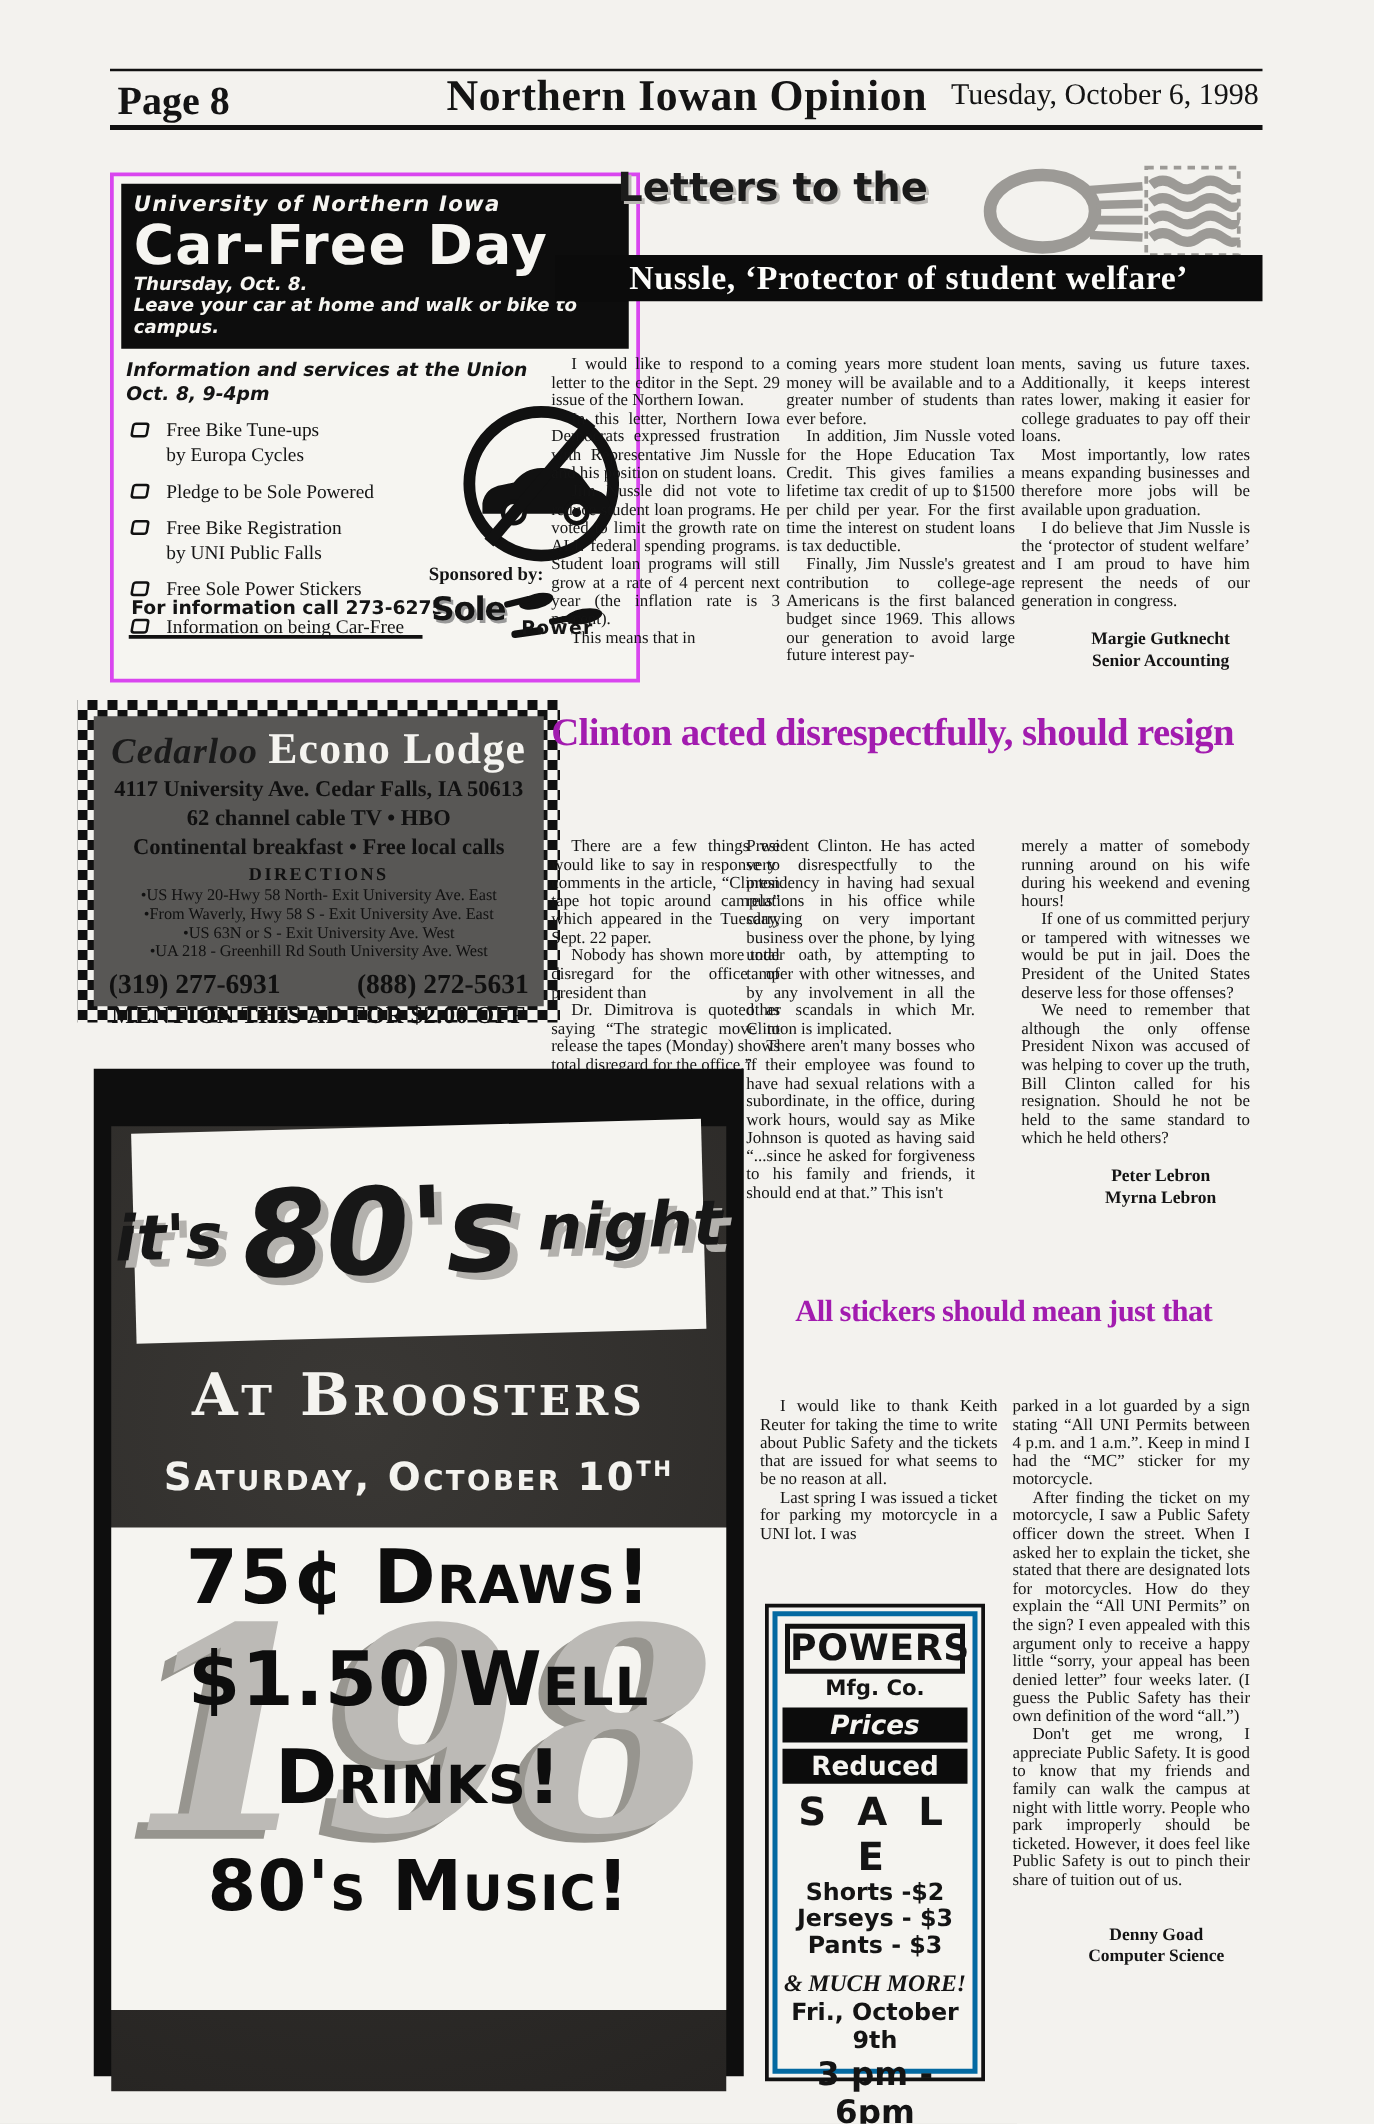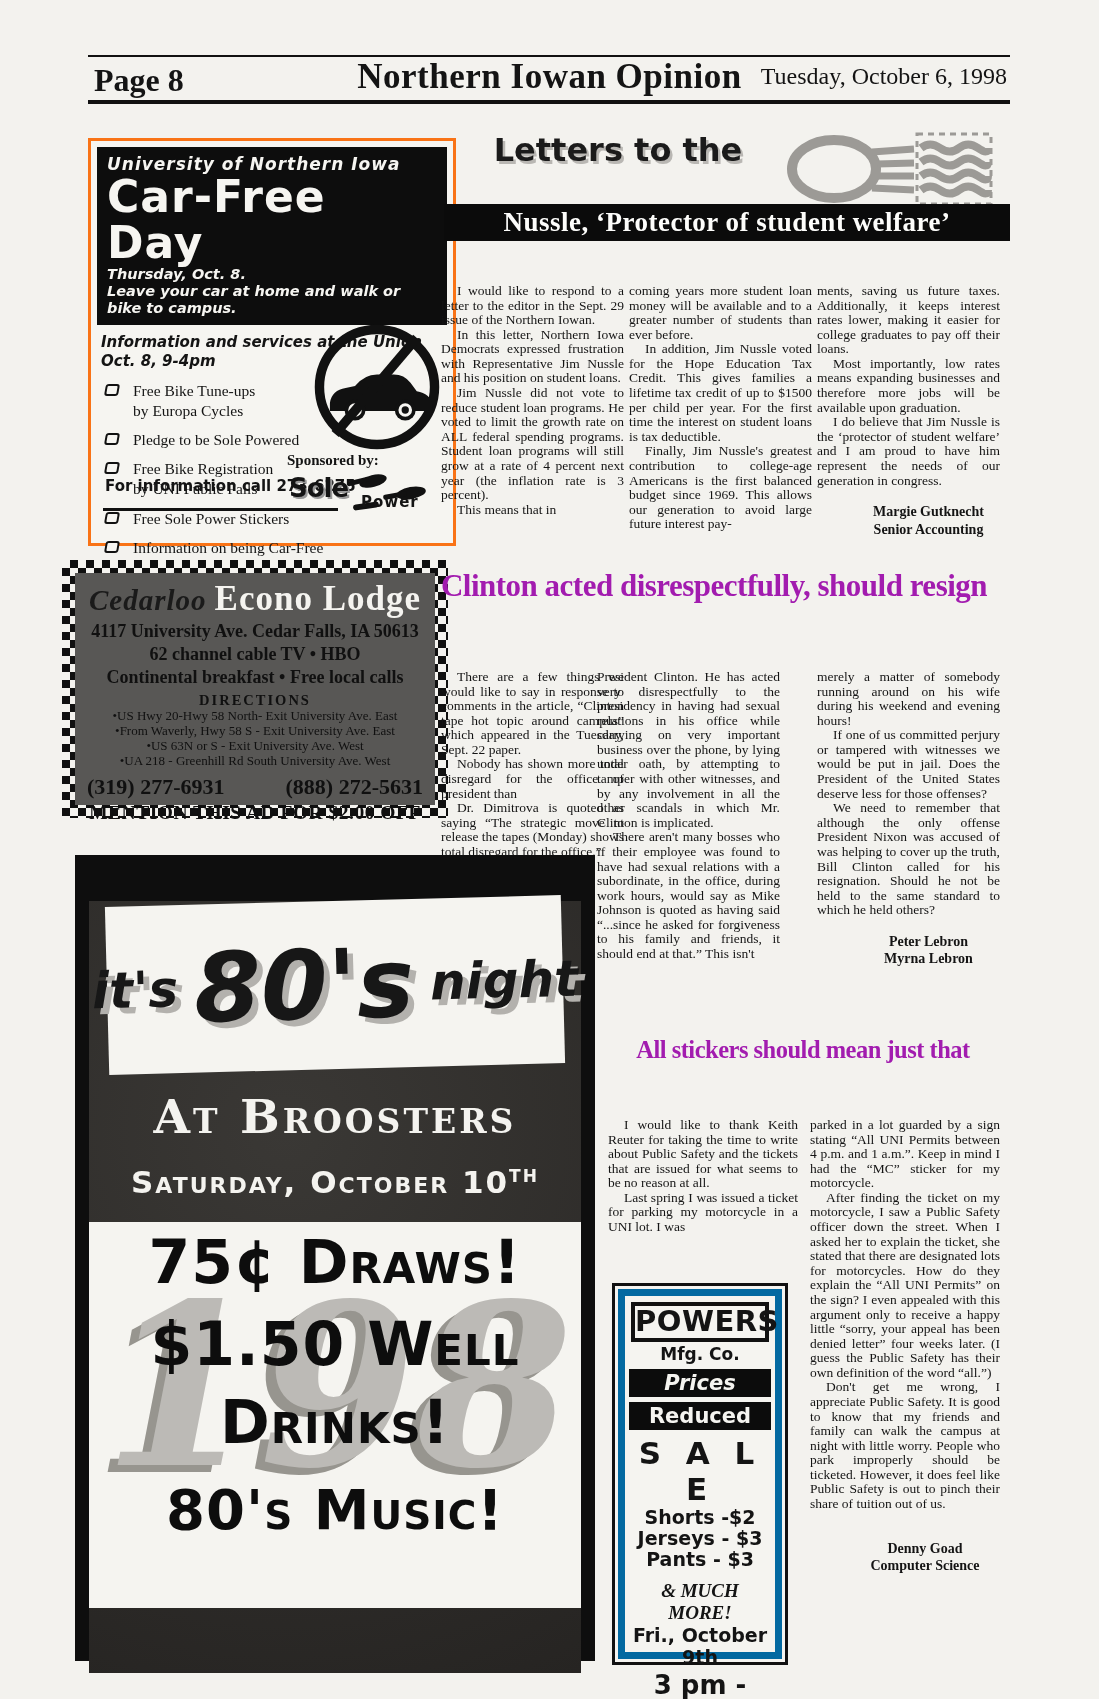--- a/index.html
+++ b/index.html
@@ -10,22 +10,22 @@
     font-family:"Liberation Serif", serif;
   }
   
   .rule-top    { position:absolute; left:88px; width:922px; top:55px;  height:2px; background:#111; }
   .rule-bottom { position:absolute; left:88px; width:922px; top:100px; height:4px; background:#111; }
   .page-num  { position:absolute; left:94px;  top:62px; font-weight:bold; font-size:32px; }
   .masthead  { position:absolute; left:0; right:0; top:57px; text-align:center; font-weight:bold; font-size:35px; letter-spacing:0.5px; }
   .issue-date{ position:absolute; right:92px; top:63px; font-size:24px; }
 
   
-  .cf-ad { position:absolute; left:88px; top:138px; width:368px; height:408px;
-           border:3px solid #f97316; background:#f6f5f1; }
+  .cf-ad { position:absolute; left:88px; top:138px; width:424px; height:408px;
+           border:3px solid #d946ef; background:#f6f5f1; }
   .cf-head { margin:6px 6px 0 6px; background:#0d0d0d; color:#f6f5f1; padding:7px 10px 9px 10px; }
   .cf-org   { font-family:"DejaVu Sans", sans-serif; font-weight:bold; font-style:italic; font-size:17px; letter-spacing:1px; }
   .cf-title { font-family:"DejaVu Sans", sans-serif; font-weight:bold; font-size:44px; letter-spacing:1px; line-height:1.05; }
   .cf-dateline, .cf-tagline { font-family:"DejaVu Sans", sans-serif; font-weight:bold; font-style:italic; font-size:14.5px; line-height:1.15; }
   .cf-info { margin:8px 0 0 10px; font-family:"DejaVu Sans", sans-serif; font-weight:bold; font-style:italic; font-size:15px; line-height:1.25; }
   .cf-list { margin:10px 0 0 14px; }
   .cf-item { display:flex; margin-top:9px; font-size:15.5px; line-height:1.3; }
   .cf-box  { width:14px; height:12px; border:2px solid #111; border-radius:3px;
              margin:3px 14px 0 0; flex:none; transform:skewX(-10deg); background:#f6f5f1; }
   .cf-item .l2 { display:block; }
@@ -92,21 +92,21 @@
   .bro-line { position:relative; z-index:1; font-family:"DejaVu Sans", sans-serif; font-weight:bold;
               font-variant:small-caps; color:#0d0d0d; letter-spacing:1px; line-height:1; }
   .bro-l1 { padding-top:10px; font-size:60px; }
   .bro-l2 { margin-top:22px; font-size:60px; }
   .bro-l3 { margin-top:18px; font-size:60px; }
   .bro-l4 { margin-top:30px; font-size:56px; }
 
   
   .powers { position:absolute; left:612px; top:1283px; width:176px; height:382px;
             border:3px solid #111; padding:3px; background:#f5f4f0; }
-  .powers-in { height:100%; border:7px solid #0369a1; padding:6px 4px 4px 4px; text-align:center;
+  .powers-in { height:100%; border:4px solid #0369a1; padding:6px 4px 4px 4px; text-align:center;
                font-family:"DejaVu Sans", sans-serif; }
   .powers-name { display:block; margin:0 2px; border:4px solid #111; font-weight:bold; font-size:29px; letter-spacing:0.5px; line-height:1.1; }
   .powers-sub { font-weight:bold; font-size:17px; margin-top:2px; }
   .powers-band { background:#0c0c0c; color:#f5f4f0; font-weight:bold; font-size:21px; padding:2px 0; margin-top:5px; }
   .powers-band.it { font-style:italic; }
   .powers-sale { font-weight:bold; font-size:31px; letter-spacing:7px; margin-top:5px; }
   .powers-item { font-weight:bold; font-size:19px; line-height:1.12; }
   .powers-more { font-family:"Liberation Serif", serif; font-weight:bold; font-style:italic; font-size:19px; margin-top:9px; }
   .powers-date { font-weight:bold; font-size:19px; }
   .powers-time { font-weight:bold; font-size:26px; margin-top:2px; }

